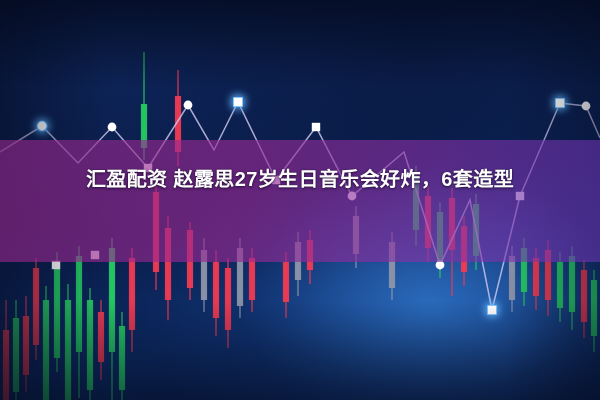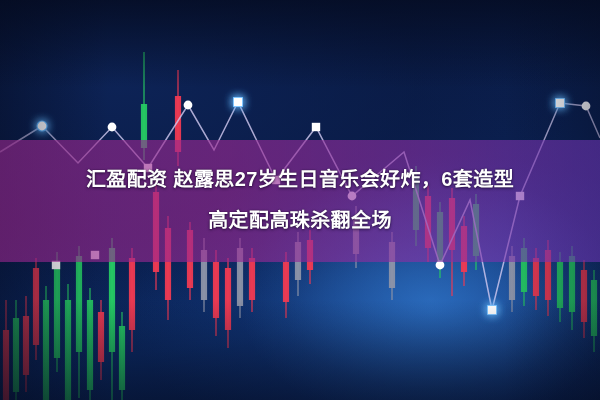--- a/index.html
+++ b/index.html
@@ -336,16 +336,15 @@
         <rect x="90.8" y="250.8" width="8.4" height="8.4" fill="#ffffff"></rect>
       </g>
   </svg>
 
   <div class="bg-vignette"></div>
 
   <div class="band"></div>
 
   <div class="headline">
     <span class="line">汇盈配资 赵露思27岁生日音乐会好炸，6套造型</span>
-    <span class="line">高定配高珠杀翻全场</span>
   </div>
 
 </div>
 
 </body></html>

